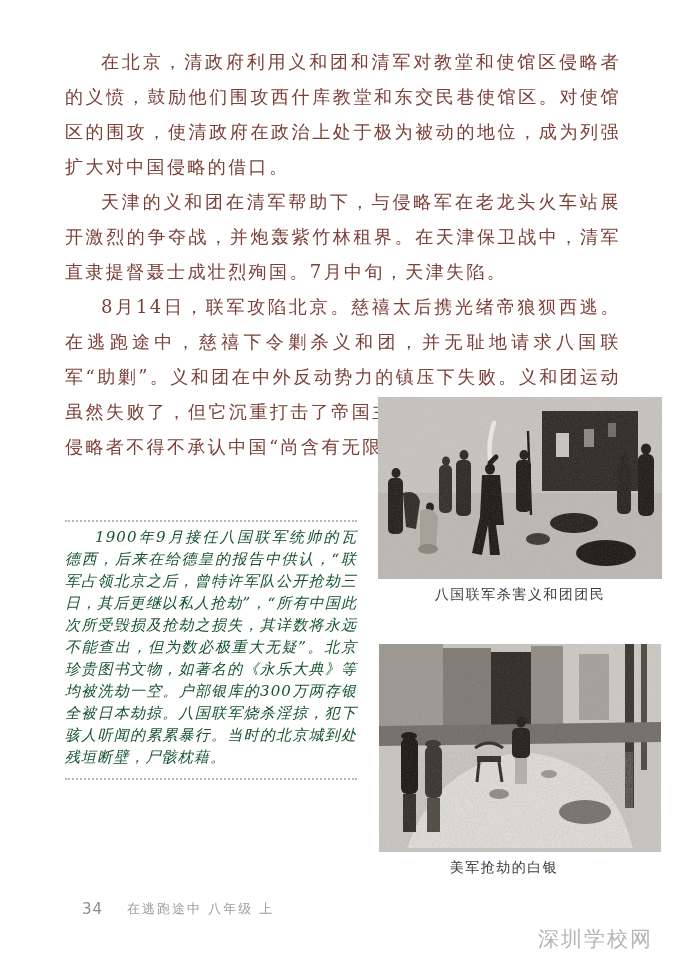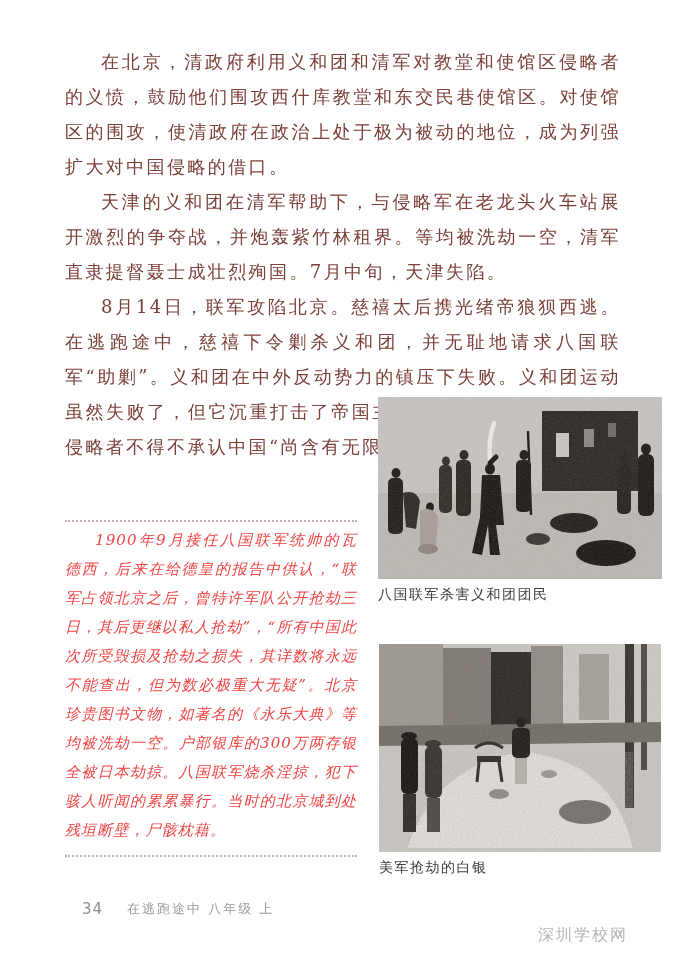--- a/index.html
+++ b/index.html
@@ -23,50 +23,50 @@
     padding:2px 0 10px 0;
   }
   .panel-header{display:flex;align-items:center;margin:2px 0 2px 0;}
   .panel-header .icon{width:46px;height:46px;flex:0 0 46px;margin-left:-2px;}
   .panel-title{
     font-family:"DejaVu Sans", sans-serif;font-weight:bold;
     font-size:17px;color:#a04b5c;letter-spacing:2px;margin-left:8px;
   }
   .panel-body{
     margin:2px 0 0 0;text-indent:2em;text-align:justify;
-    font-style:italic;font-size:15px;line-height:29px;letter-spacing:1.1px;
-    color:#ef4444;
+    font-style:italic;font-size:15px;line-height:22px;letter-spacing:1.1px;
+    color:#14532d;
   }
   
   .figure1{position:absolute;left:378px;top:397px;width:284px;}
   .figure2{position:absolute;left:379px;top:644px;width:250px;}
   .figure svg{display:block;}
   .caption{
     font-family:Liberation Sans, sans-serif;font-size:14px;color:#3d3d3d;
-    text-align:left;letter-spacing:1.5px;margin-top:7px;
+    text-align:center;letter-spacing:1.5px;margin-top:7px;
   }
   
   .footer{position:absolute;left:82px;top:900px;display:flex;align-items:flex-end;
     font-family:"DejaVu Sans", sans-serif;}
   .page-number{font-size:15px;color:#8d8d8d;letter-spacing:1px;}
   .book-title{font-size:13px;color:#9c9c9c;margin-left:24px;letter-spacing:2px;}
   .watermark{
     position:absolute;left:538px;top:925px;
-    font-size:16px;color:#b5b5b5;letter-spacing:2px;
+    font-size:21px;color:#b5b5b5;letter-spacing:2px;
     font-family:"DejaVu Serif", serif;
   }
 </style>
 </head>
 <body>
 
 <div class="page">
 
   <div class="main-col">
     <p>在北京，清政府利用义和团和清军对教堂和使馆区侵略者的义愤，鼓励他们围攻西什库教堂和东交民巷使馆区。对使馆区的围攻，使清政府在政治上处于极为被动的地位，成为列强扩大对中国侵略的借口。</p>
-    <p>天津的义和团在清军帮助下，与侵略军在老龙头火车站展开激烈的争夺战，并炮轰紫竹林租界。等均被洗劫一空，清军直隶提督聂士成壮烈殉国。7月中旬，天津失陷。</p>
+    <p>天津的义和团在清军帮助下，与侵略军在老龙头火车站展开激烈的争夺战，并炮轰紫竹林租界。在天津保卫战中，清军直隶提督聂士成壮烈殉国。7月中旬，天津失陷。</p>
     <p>8月14日，联军攻陷北京。慈禧太后携光绪帝狼狈西逃。在逃跑途中，慈禧下令剿杀义和团，并无耻地请求八国联军“助剿”。义和团在中外反动势力的镇压下失败。义和团运动虽然失败了，但它沉重打击了帝国主义“瓜分”中国的野心，使侵略者不得不承认中国“尚含有无限蓬勃生气”。</p>
   </div>
 
   <div class="panel">
     <p class="panel-body">1900年9月接任八国联军统帅的瓦德西，后来在给德皇的报告中供认，“联军占领北京之后，曾特许军队公开抢劫三日，其后更继以私人抢劫”，“所有中国此次所受毁损及抢劫之损失，其详数将永远不能查出，但为数必极重大无疑”。北京珍贵图书文物，如著名的《永乐大典》等均被洗劫一空。户部银库的300万两存银全被日本劫掠。八国联军烧杀淫掠，犯下骇人听闻的累累暴行。当时的北京城到处残垣断壁，尸骸枕藉。</p>
   </div>
 
   <div class="figure figure1">
     <svg viewBox="0 0 284 182" width="284" height="182">
       <defs>

